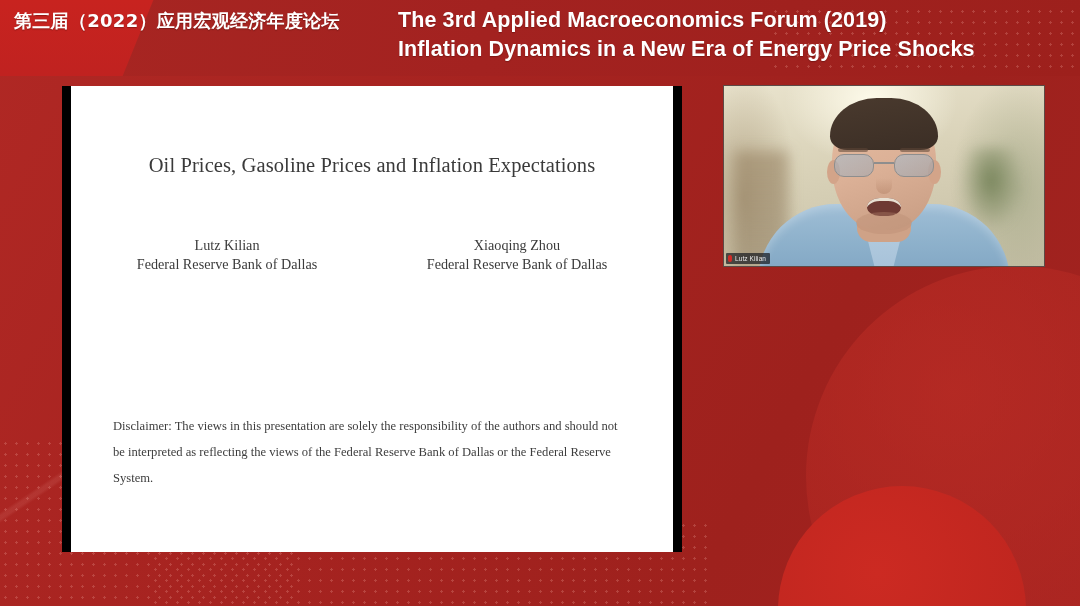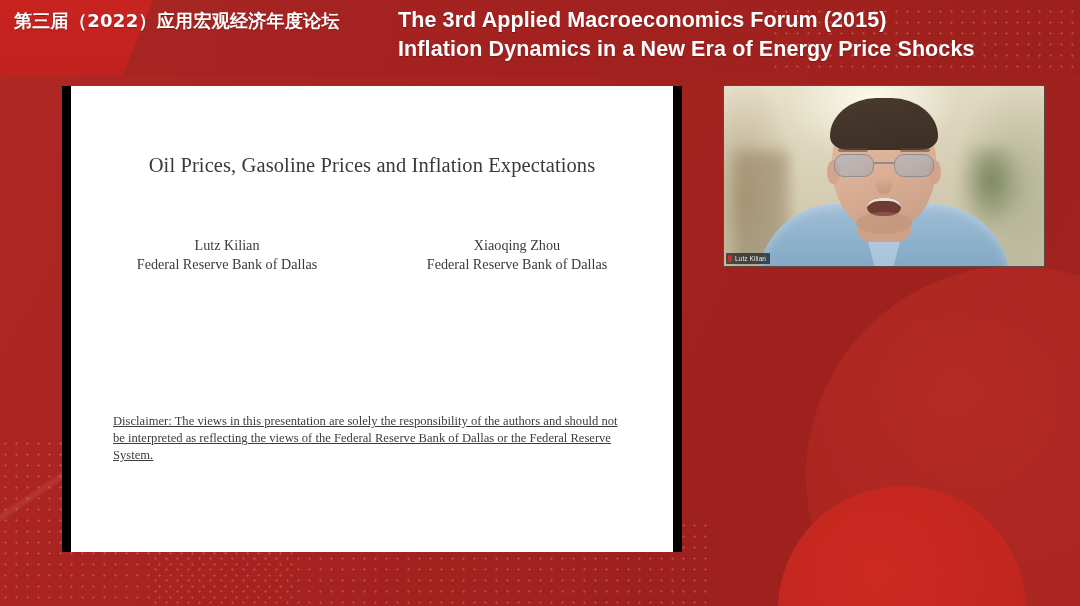--- a/index.html
+++ b/index.html
@@ -172,24 +172,23 @@
     color: #3b3b3b;
   }
   .author-col .nm { display: block; }
 
   .disclaimer {
     position: absolute;
     left: 42px;
     top: 327px;
     width: 510px;
     font-size: 12.6px;
-    line-height: 17px;
+    line-height: 26px;
     color: #3d3d3d;
     text-align: left;
-    text-decoration: underline;
   }
 
   
   .video-tile {
     position: absolute;
     left: 723px;
     top: 85px;
     width: 322px;
     height: 182px;
     border: 1.5px solid #5d4a46;
@@ -372,21 +371,21 @@
 
   <div class="header">
     <div class="header-accent"></div>
     <div class="dots dots-header-right"></div>
 
     <div class="header-inner">
       <div class="header-cn">
         <div>第三届（2022）应用宏观经济年度论坛</div>
       </div>
       <div class="header-en">
-        <div>The 3rd Applied Macroeconomics Forum (2015)</div>
+        <div>The 3rd Applied Macroeconomics Forum (2019)</div>
         <div>Inflation Dynamics in a New Era of Energy Price Shocks</div>
       </div>
     </div>
   </div>
 
   <div class="slide-wrap">
     <div class="slide-bar-left"></div>
     <div class="slide-bar-right"></div>
 
     <div class="slide-page">

